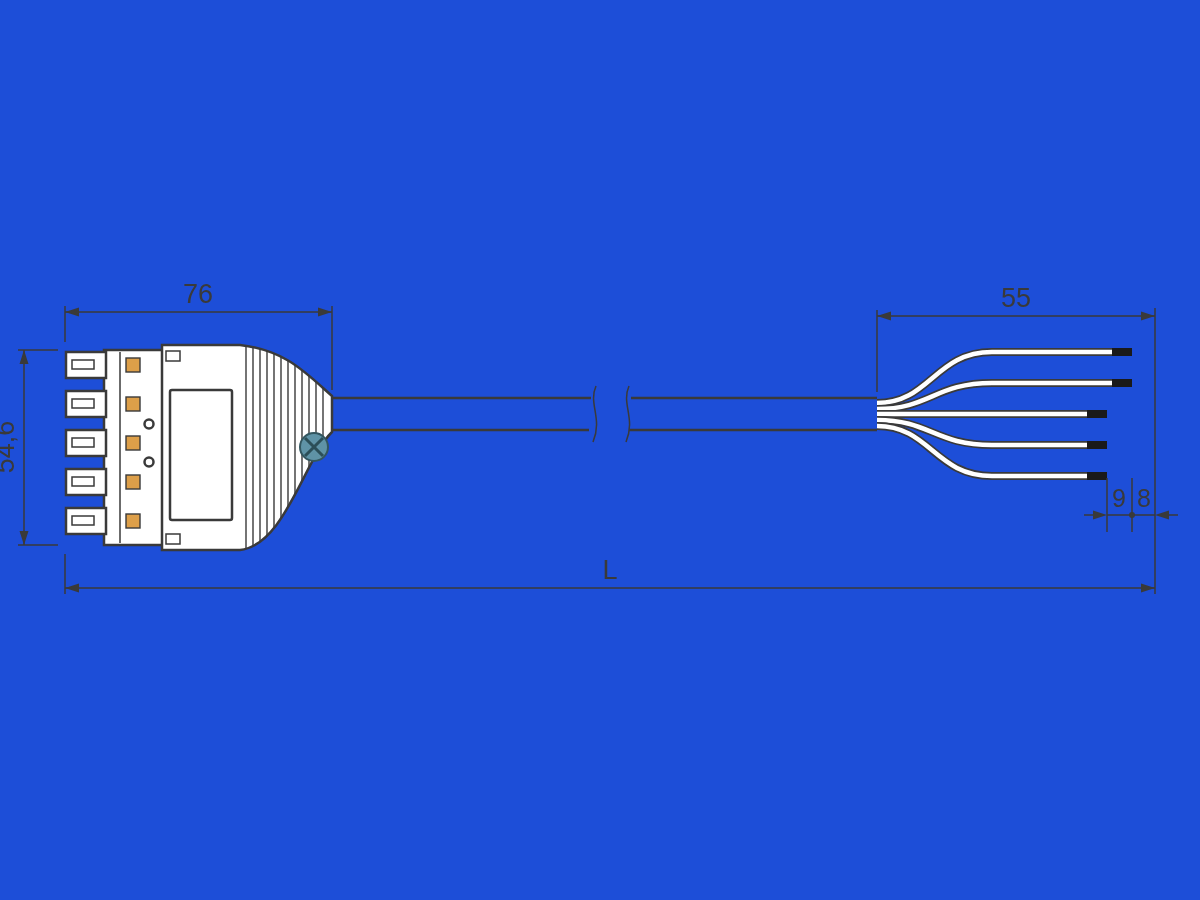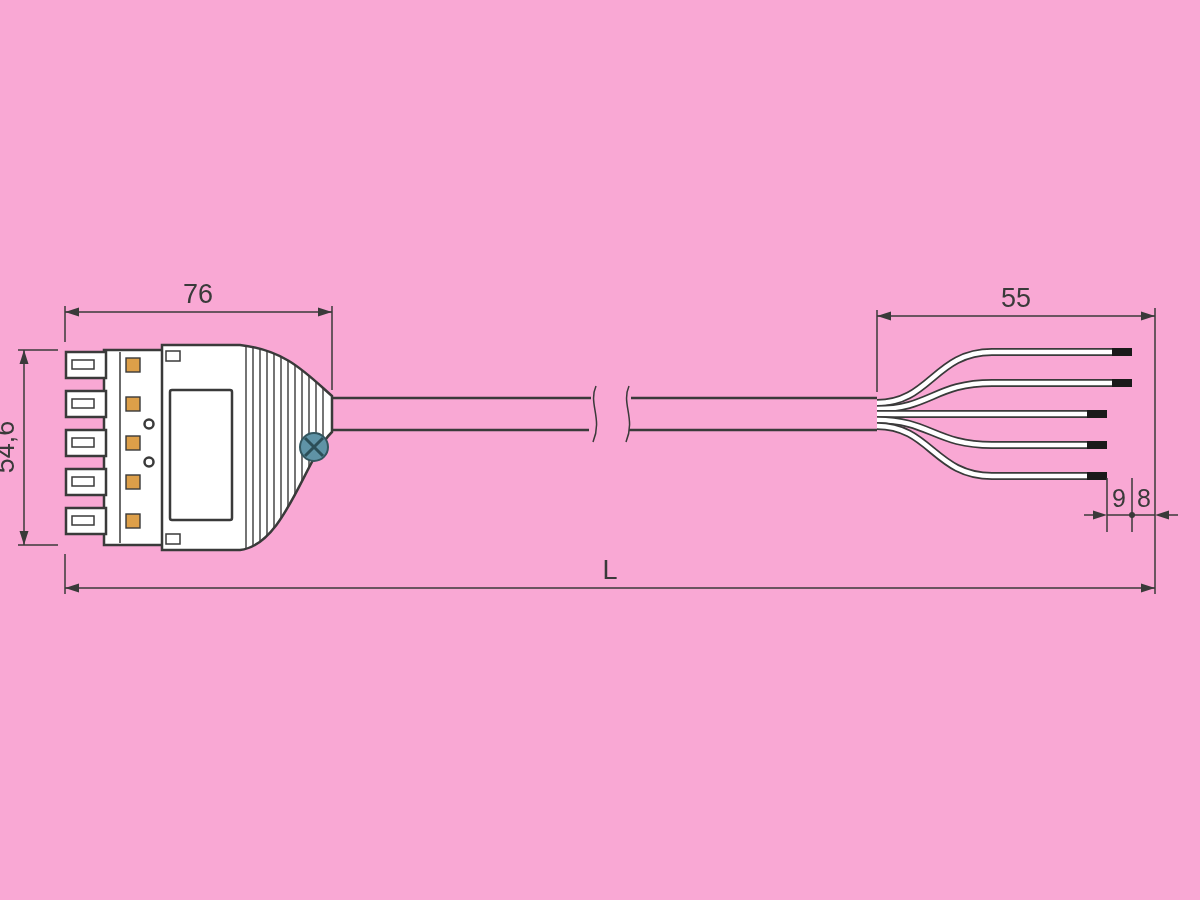--- a/index.html
+++ b/index.html
@@ -1,16 +1,16 @@
 <!DOCTYPE html>
 <html><head>
 <meta charset="utf-8">
 <style>
   html, body { margin: 0; padding: 0; background: #ffffff; }
-  .stage { width: 1200px; height: 900px; position: relative; background: #f9a8d4; }
+  .stage { width: 1200px; height: 900px; position: relative; background: #1d4ed8; }
   svg text {
     font-family: "Liberation Sans", sans-serif;
     font-size: 27px;
     fill: #3a3a3a;
   }
   svg text.small { font-size: 25px; }
   .ol   { stroke: #3a3a3a; stroke-width: 2.5; fill: #ffffff; }
   .oln  { stroke: #3a3a3a; stroke-width: 2.5; fill: none; }
   .thin { stroke: #3a3a3a; stroke-width: 1.5; fill: none; }
   .dim  { stroke: #3a3a3a; stroke-width: 1.5; fill: none; }

